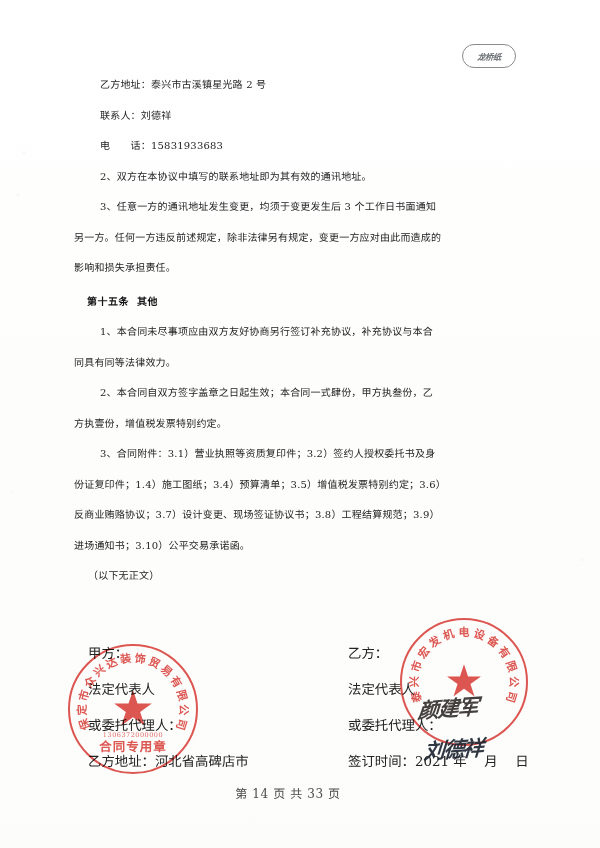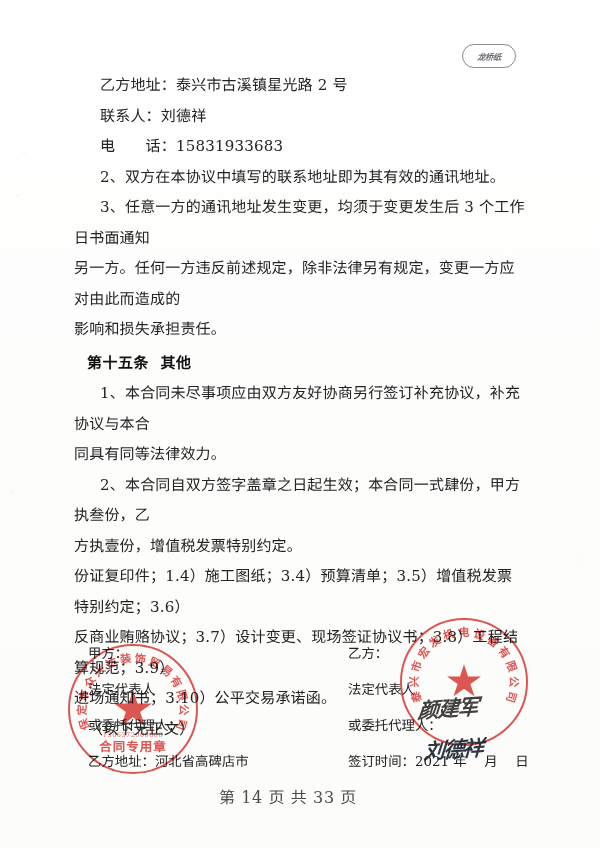--- a/index.html
+++ b/index.html
@@ -36,21 +36,21 @@
   .body-area {
     position: absolute;
     left: 74px;
     top: 70px;
     width: 452px;
     z-index: 2;
   }
 
   p.line {
     margin: 0 0 0 0;
-    font-size: 15px;
+    font-size: 10px;
     line-height: 30.5px;
     letter-spacing: 0.2px;
     white-space: pre-wrap;
     color: #232323;
   }
   p.indent { text-indent: 26px; }
   p.indent-sm { text-indent: 14px; }
   p.heading {
     font-weight: bold;
     text-indent: 13px;
@@ -199,21 +199,21 @@
     opacity: 0.85;
   }
 
   
   #footer {
     position: absolute;
     left: 0;
     top: 784px;
     width: 576px;
     text-align: center;
-    font-size: 16px;
+    font-size: 12px;
     color: #4c4c4c;
     letter-spacing: 0.6px;
     z-index: 4;
   }
 </style>
 </head>
 <body>
 
 <div id="page">
 
@@ -227,20 +227,21 @@
       <p class="line indent">电　　话：15831933683</p>
       <p class="line indent">2、双方在本协议中填写的联系地址即为其有效的通讯地址。</p>
       <p class="line indent">3、任意一方的通讯地址发生变更，均须于变更发生后 3 个工作日书面通知</p>
       <p class="line ">另一方。任何一方违反前述规定，除非法律另有规定，变更一方应对由此而造成的</p>
       <p class="line ">影响和损失承担责任。</p>
       <p class="line heading gap-top">第十五条  其他</p>
       <p class="line indent">1、本合同未尽事项应由双方友好协商另行签订补充协议，补充协议与本合</p>
       <p class="line ">同具有同等法律效力。</p>
       <p class="line indent">2、本合同自双方签字盖章之日起生效；本合同一式肆份，甲方执叁份，乙</p>
       <p class="line ">方执壹份，增值税发票特别约定。</p>
+      <p class="line indent">3、合同附件：3.1）营业执照等资质复印件；3.2）签约人授权委托书及身</p>
       <p class="line ">份证复印件；1.4）施工图纸；3.4）预算清单；3.5）增值税发票特别约定；3.6）</p>
       <p class="line ">反商业贿赂协议；3.7）设计变更、现场签证协议书；3.8）工程结算规范；3.9）</p>
       <p class="line ">进场通知书；3.10）公平交易承诺函。</p>
       <p class="line indent-sm">（以下无正文）</p>
     </div>
 
   <div class="seal" id="seal-jiafang">
     <div class="ring-text">
         <span style="transform: translate(-49.5933px, 15.6367px) rotate(-107.5deg) translate(-50%, -50%);">保</span>
         <span style="transform: translate(-51.9927px, 0.872624px) rotate(-90.9615deg) translate(-50%, -50%);">定</span>

